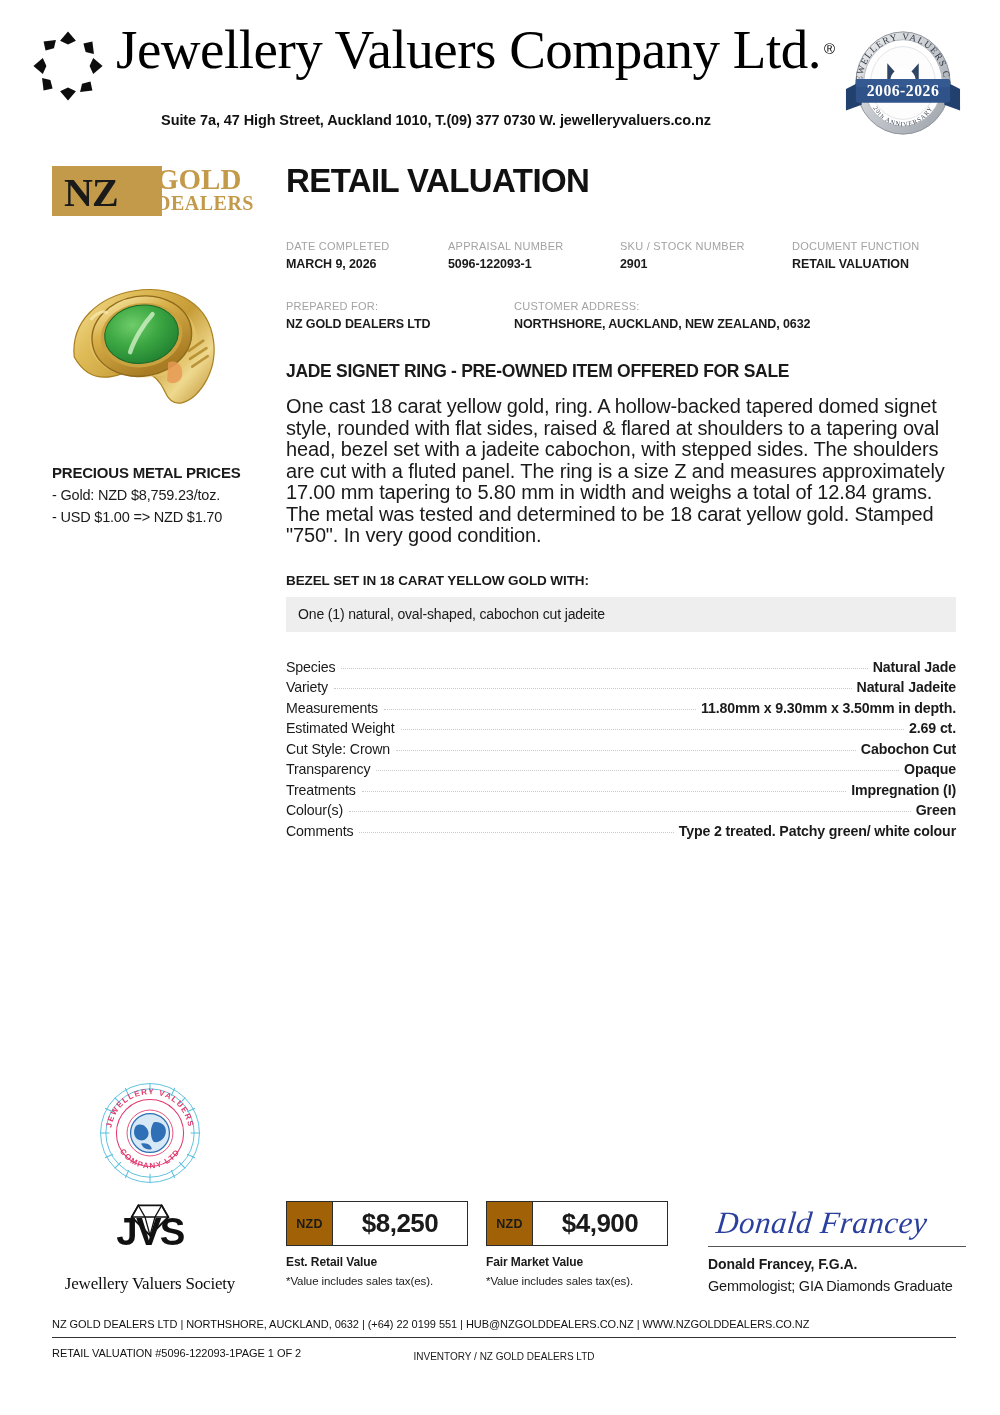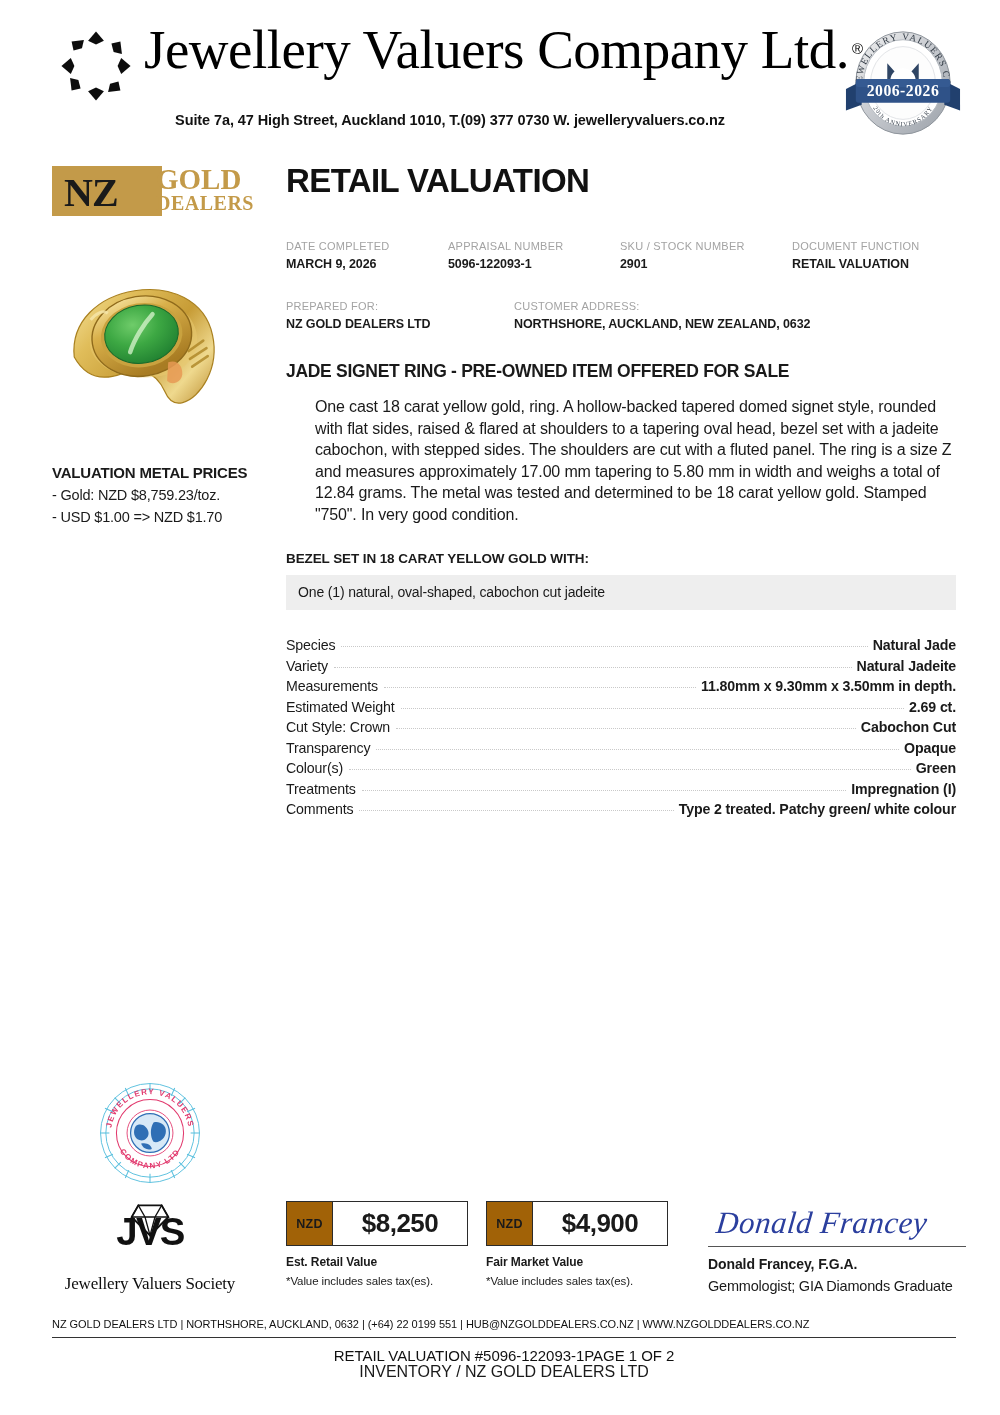--- a/index.html
+++ b/index.html
@@ -9,21 +9,21 @@
     background: #ffffff;
     font-family: "Liberation Sans", sans-serif;
     color: #1a1a1a;
     position: relative;
     overflow: hidden;
   }
 
   
   .header {
     position: relative;
-    padding: 22px 40px 0 60px;
+    padding: 22px 40px 0 32px;
     height: 146px;
   }
   .header-row { display: flex; align-items: flex-start; }
   .brand-mark {
     width: 72px; height: 72px;
     flex: 0 0 72px;
     margin-top: 8px;
     position: relative;
   }
   .brand-title {
@@ -148,26 +148,25 @@
   .meta-row.second .c1 { width: 228px; }
 
   .item-title {
     font-size: 17.5px;
     font-weight: 700;
     margin-top: 30px;
     letter-spacing: -0.3px;
   }
 
   .item-desc {
-    font-size: 16px;
+    font-size: 20px;
     line-height: 21.5px;
     margin-top: 14px;
     letter-spacing: -0.15px;
     color: #1a1a1a;
-    margin-left: 29px;
   }
 
   .setting-title {
     font-size: 13.5px;
     font-weight: 700;
     margin-top: 26px;
     letter-spacing: -0.1px;
   }
 
   .stone-bar {
@@ -300,27 +299,27 @@
   }
   .footer-contact {
     font-size: 11px;
     letter-spacing: -0.05px;
     padding-bottom: 7px;
     color: #111;
   }
   .footer-rule { border-top: 1.4px solid #333; }
   .footer-row {
     display: flex;
-    justify-content: center;
-    font-size: 15px;
+    justify-content: flex-start;
+    font-size: 11px;
     padding-top: 9px;
     letter-spacing: -0.05px;
     color: #111;
   }
-  .footer-center { position: absolute; left: 50%; transform: translateX(-50%); top: 25px; font-size: 16px; }
+  .footer-center { position: absolute; left: 50%; transform: translateX(-50%); top: 13px; font-size: 10px; }
   .footer-row-wrap { position: relative; }
 </style>
 </head>
 <body>
 
 <div class="header">
   <div class="header-row">
     <div class="brand-mark">
       <svg viewBox="0 0 100 100" width="72" height="72" aria-hidden="true">
         <g fill="#0d0d0d">
@@ -413,21 +412,21 @@
           <ellipse cx="92" cy="81" rx="41" ry="32" fill="#c9a23f"></ellipse>
           <ellipse cx="92" cy="80" rx="37" ry="29" fill="url(#jade)" stroke="#17692a" stroke-width="1"></ellipse>
           <path d="M78 96 C84 84, 96 70, 106 62" stroke="#d9f4cf" stroke-width="4.5" fill="none" opacity="0.75" stroke-linecap="round"></path>
           <path d="M136 104 L152 96 M136 112 L154 104 M137 120 L154 112" stroke="#a9801f" stroke-width="2.6" opacity="0.75" stroke-linecap="round"></path>
           <path d="M114 112 C122 110, 128 116, 126 126 C124 134, 114 136, 110 130 Z" fill="#e79a55" opacity="0.85"></path>
           <path d="M44 58 C50 52, 58 50, 62 54" stroke="#f6e7ad" stroke-width="3" fill="none" opacity="0.8"></path>
         </g>
       </svg>
     </div>
 
-    <div class="pm-title">VALUATION METAL PRICES</div>
+    <div class="pm-title">PRECIOUS METAL PRICES</div>
     <div class="pm-line">- Gold: NZD $8,759.23/toz.</div>
     <div class="pm-line">- USD $1.00 =&gt; NZD $1.70</div>
   </div>
 
   <div class="col-right">
 
     <div class="doc-title">RETAIL VALUATION</div>
 
     <div class="meta-row">
       <div class="meta-cell c1">
@@ -492,28 +491,28 @@
         <span class="spec-key">Cut Style: Crown</span>
         <span class="spec-dots"></span>
         <span class="spec-val">Cabochon Cut</span>
       </div>
       <div class="spec-row">
         <span class="spec-key">Transparency</span>
         <span class="spec-dots"></span>
         <span class="spec-val">Opaque</span>
       </div>
       <div class="spec-row">
+        <span class="spec-key">Treatments</span>
+        <span class="spec-dots"></span>
+        <span class="spec-val">Impregnation (I)</span>
+      </div>
+      <div class="spec-row">
         <span class="spec-key">Colour(s)</span>
         <span class="spec-dots"></span>
         <span class="spec-val">Green</span>
-      </div>
-      <div class="spec-row">
-        <span class="spec-key">Treatments</span>
-        <span class="spec-dots"></span>
-        <span class="spec-val">Impregnation (I)</span>
       </div>
       <div class="spec-row">
         <span class="spec-key">Comments</span>
         <span class="spec-dots"></span>
         <span class="spec-val">Type 2 treated. Patchy green/ white colour</span>
       </div>
     </div>
 
   </div>
 </div>

